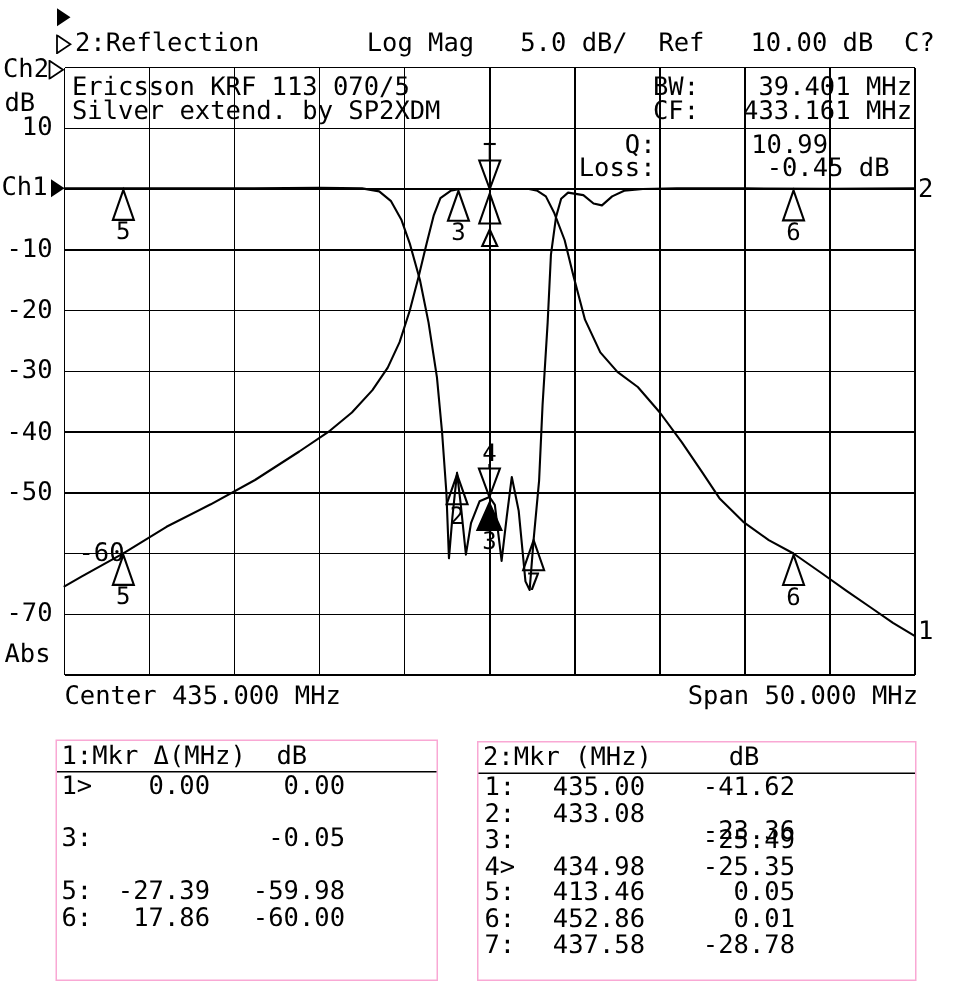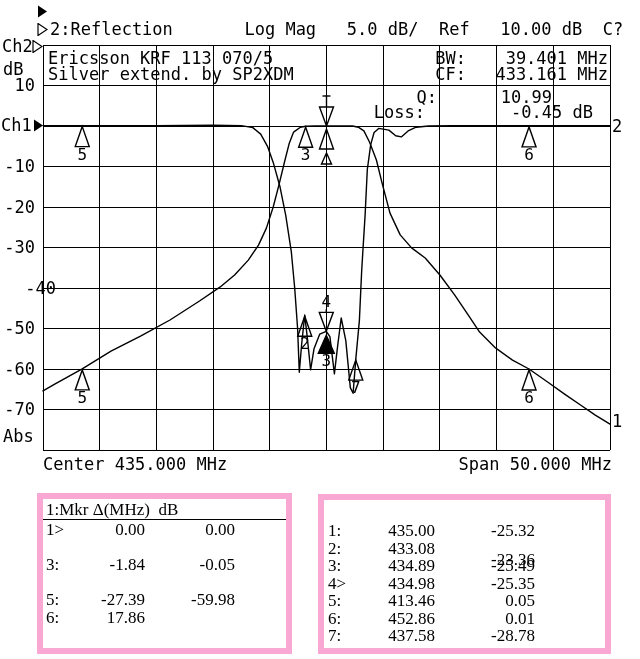--- a/index.html
+++ b/index.html
@@ -8,21 +8,21 @@
   .t{position:absolute;white-space:pre;}
   .tr{text-align:right;}
   .ylab{left:0;width:35px;text-align:right;}
   svg.plot{position:absolute;left:0;top:0;}
   svg.icon{position:absolute;}
   .grid{stroke:#000;stroke-width:1;shape-rendering:crispEdges;}
   .trace{fill:none;stroke:#000;stroke-width:1.4;stroke-linejoin:round;stroke-linecap:round;}
   .mk{fill:none;stroke:#000;stroke-width:1.4;stroke-linejoin:miter;}
   .mk.solid{fill:#000;}
   .mklabel{font-family:"DejaVu Sans Mono",monospace;font-size:16px;fill:#000;}
-  .box{position:absolute;border:6px solid #f9a8d4;box-sizing:border-box;background:#fff;font-family:Liberation Serif, serif;}
+  .box{position:absolute;border:1px solid #f9a8d4;box-sizing:border-box;background:#fff;}
   .tbl-h{position:absolute;left:0;top:0;width:100%;height:21px;border-bottom:1px solid #000;
     box-sizing:border-box;padding:2px 0 0 3px;white-space:pre;}
 </style>
 </head>
 <body>
 
 <div class="screen">
 
   <svg id="plot" class="plot" width="640" height="480" viewBox="0 0 640 480">
       <line x1="43" y1="45" x2="43" y2="450" class="grid"></line>
@@ -90,69 +90,69 @@
   <div class="t" style="left:3px;top:61px">dB</div>
   <div class="t" style="left:1px;top:117px">Ch1</div>
   <svg class="icon" style="left:33px;top:119px" width="11" height="13">
     <polygon points="1,0.5 1,12.5 10,6.5" fill="#000"></polygon>
     </svg>
   <div id="ylabels">
       <div class="t ylab" style="top: 77px;">10</div>
       <div class="t ylab" style="top: 158px;">-10</div>
       <div class="t ylab" style="top: 198.5px;">-20</div>
       <div class="t ylab" style="top: 239px;">-30</div>
-      <div class="t ylab" style="top: 279.5px; padding-left: 21px;">-40</div>
+      <div class="t ylab" style="top: 279.5px;">-40</div>
       <div class="t ylab" style="top: 320px;">-50</div>
-      <div class="t ylab" style="top: 360.5px;">-60</div>
+      <div class="t ylab" style="top: 360.5px; padding-left: 48px;">-60</div>
       <div class="t ylab" style="top: 401px;">-70</div>
     </div>
   <div class="t" style="left:3px;top:428px">Abs</div>
 
   <div class="t" style="left:48px;top:50px">Ericsson KRF 113 070/5</div>
   <div class="t" style="left:48px;top:66px">Silver extend. by SP2XDM</div>
   <div id="stats">
       <div class="t tr" style="left: 376px; top: 50px; width: 90px;">BW:</div>
       <div class="t tr" style="left: 468px; top: 50px; width: 140px;">39.401 MHz</div>
       <div class="t tr" style="left: 376px; top: 66px; width: 90px;">CF:</div>
       <div class="t tr" style="left: 468px; top: 66px; width: 140px;">433.161 MHz</div>
       <div class="t tr" style="left: 347px; top: 89px; width: 90px;">Q:</div>
       <div class="t tr" style="left: 412px; top: 89px; width: 140px;">10.99</div>
-      <div class="t tr" style="left: 335px; top: 104px; width: 90px;">Loss:</div>
+      <div class="t tr" style="left: 347px; top: 104px; width: 90px;">Loss:</div>
       <div class="t tr" style="left: 453px; top: 104px; width: 140px;">-0.45 dB</div>
     </div>
 
   <div class="t" style="left:612px;top:118px">2</div>
   <div class="t" style="left:612px;top:413px">1</div>
 
   <div class="t" style="left:43px;top:456px">Center 435.000 MHz</div>
   <div class="t tr" style="left:412px;top:456px;width:200px">Span 50.000 MHz</div>
 
   <div id="tbl-left" class="box" style="left:37px;top:493px;width:255px;height:161px">
       <div class="tbl-h">1:Mkr Δ(MHz)  dB</div>
       <div class="t" style="left: 3px; top: 22px; width: 30px;">1&gt;</div>
       <div class="t tr" style="left: 2px; top: 22px; width: 100px;">0.00</div>
       <div class="t tr" style="left: 92px; top: 22px; width: 100px;">0.00</div>
       <div class="t" style="left: 3px; top: 57px; width: 30px;">3:</div>
-      <div class="t tr" style="left: 2px; top: 57px; width: 100px;">-1.84</div>
       <div class="t tr" style="left: 92px; top: 57px; width: 100px;">-0.05</div>
       <div class="t" style="left: 3px; top: 92px; width: 30px;">5:</div>
       <div class="t tr" style="left: 2px; top: 92px; width: 100px;">-27.39</div>
       <div class="t tr" style="left: 92px; top: 92px; width: 100px;">-59.98</div>
       <div class="t" style="left: 3px; top: 109.5px; width: 30px;">6:</div>
       <div class="t tr" style="left: 2px; top: 109.5px; width: 100px;">17.86</div>
+      <div class="t tr" style="left: 92px; top: 109.5px; width: 100px;">-60.00</div>
     </div>
   <div id="tbl-right" class="box" style="left:318px;top:494px;width:293px;height:160px">
+      <div class="tbl-h">2:Mkr (MHz)     dB</div>
       <div class="t" style="left: 4px; top: 22px; width: 30px;">1:</div>
       <div class="t tr" style="left: 11px; top: 22px; width: 100px;">435.00</div>
-      <div class="t tr" style="left: 111px; top: 22px; width: 100px;">-25.32</div>
+      <div class="t tr" style="left: 111px; top: 22px; width: 100px;">-41.62</div>
       <div class="t" style="left: 4px; top: 39.5px; width: 30px;">2:</div>
       <div class="t tr" style="left: 11px; top: 39.5px; width: 100px;">433.08</div>
       <div class="t tr" style="left: 111px; top: 39.5px; width: 100px; margin-top: 11px;">-23.36</div>
       <div class="t" style="left: 4px; top: 57px; width: 30px;">3:</div>
-      <div class="t tr" style="left: 11px; top: 57px; width: 100px;">434.89</div>
       <div class="t tr" style="left: 111px; top: 57px; width: 100px;">-25.49</div>
       <div class="t" style="left: 4px; top: 74.5px; width: 30px;">4&gt;</div>
       <div class="t tr" style="left: 11px; top: 74.5px; width: 100px;">434.98</div>
       <div class="t tr" style="left: 111px; top: 74.5px; width: 100px;">-25.35</div>
       <div class="t" style="left: 4px; top: 92px; width: 30px;">5:</div>
       <div class="t tr" style="left: 11px; top: 92px; width: 100px;">413.46</div>
       <div class="t tr" style="left: 111px; top: 92px; width: 100px;">0.05</div>
       <div class="t" style="left: 4px; top: 109.5px; width: 30px;">6:</div>
       <div class="t tr" style="left: 11px; top: 109.5px; width: 100px;">452.86</div>
       <div class="t tr" style="left: 111px; top: 109.5px; width: 100px;">0.01</div>

